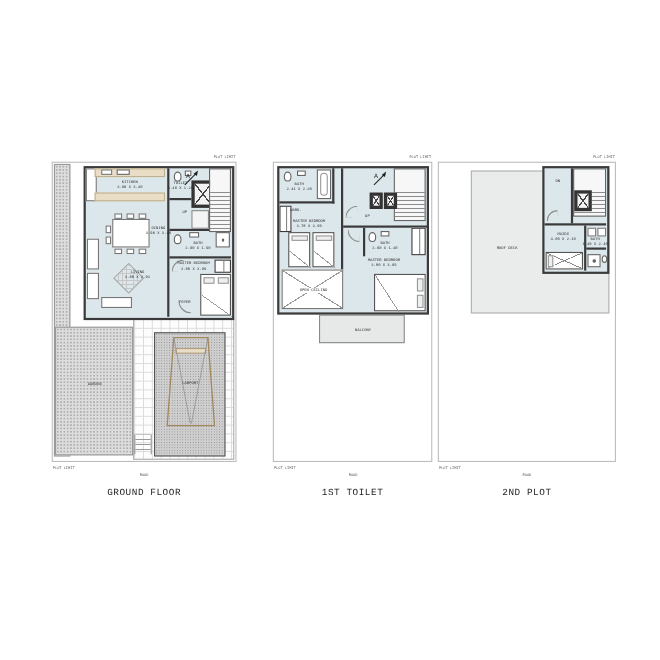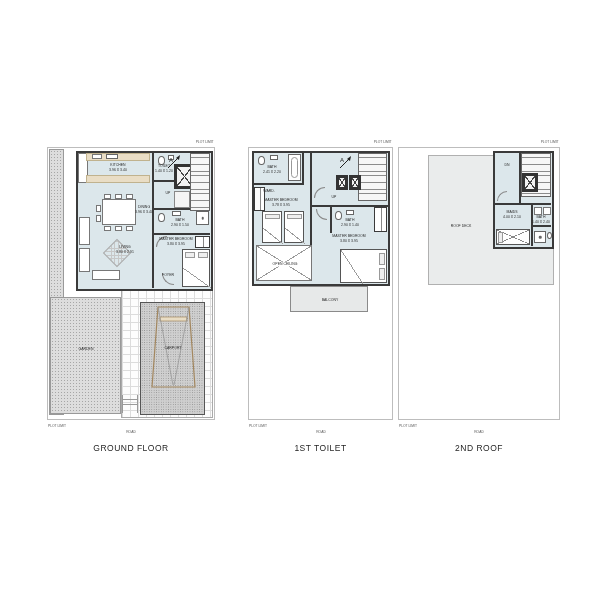--- a/index.html
+++ b/index.html
@@ -1,17 +1,17 @@
 <!DOCTYPE html>
 <html><head>
 <meta charset="utf-8">
 <style>
   html,body{margin:0;padding:0;background:#fff;}
   .canvas{position:relative;width:600px;height:600px;background:#ffffff;overflow:hidden;
-          font-family:Liberation Sans, sans-serif;color:#2b2b2b;}
+          font-family:Liberation Mono, monospace;color:#2b2b2b;}
   .plan{position:absolute;}
   .plot{position:absolute;inset:0;border:1px solid #bdbdbd;box-sizing:border-box;}
   .edge{position:absolute;font-size:6px;color:#555;white-space:nowrap;}
   .edge.tr{right:1px;top:-8px;transform:scale(0.55);transform-origin:100% 50%;}
   .edge.bl{left:1px;bottom:-9px;transform:scale(0.55);transform-origin:0 50%;}
   .edge.road{left:50%;bottom:-15px;transform:translateX(-50%) scale(0.55);}
   .caption{position:absolute;text-align:center;font-size:8.5px;letter-spacing:0.5px;color:#1f1f1f;}
   .house{position:absolute;background:#dce7eb;border:2.5px solid #3a3a3a;box-sizing:border-box;}
   .wall{position:absolute;background:#3a3a3a;}
   .lab{position:absolute;transform:translate(-50%,-50%) scale(0.58);transform-origin:center;
@@ -302,15 +302,15 @@
       <div class="furn" style="left:48px;top:54px;width:8px;height:8px;"></div>
       <div class="lab" style="left:46px;top:67px;">
         <div>BATH</div>
         <div>1.40 X 2.40</div>
       </div>
       <div class="shower" style="left:39px;top:78px;width:12px;height:12px;"></div>
       <div class="wc" style="left:52px;top:79px;width:5px;height:7px;"></div>
       <div class="arc tl" style="left:2px;top:38px;width:10px;height:10px;"></div>
     </div>
   </div>
-  <div class="caption" style="left:398px;top:443px;width:162px;">2ND ROOF</div>
+  <div class="caption" style="left:398px;top:443px;width:162px;">2ND PLOT</div>
 
 </div>
 
 </body></html>

